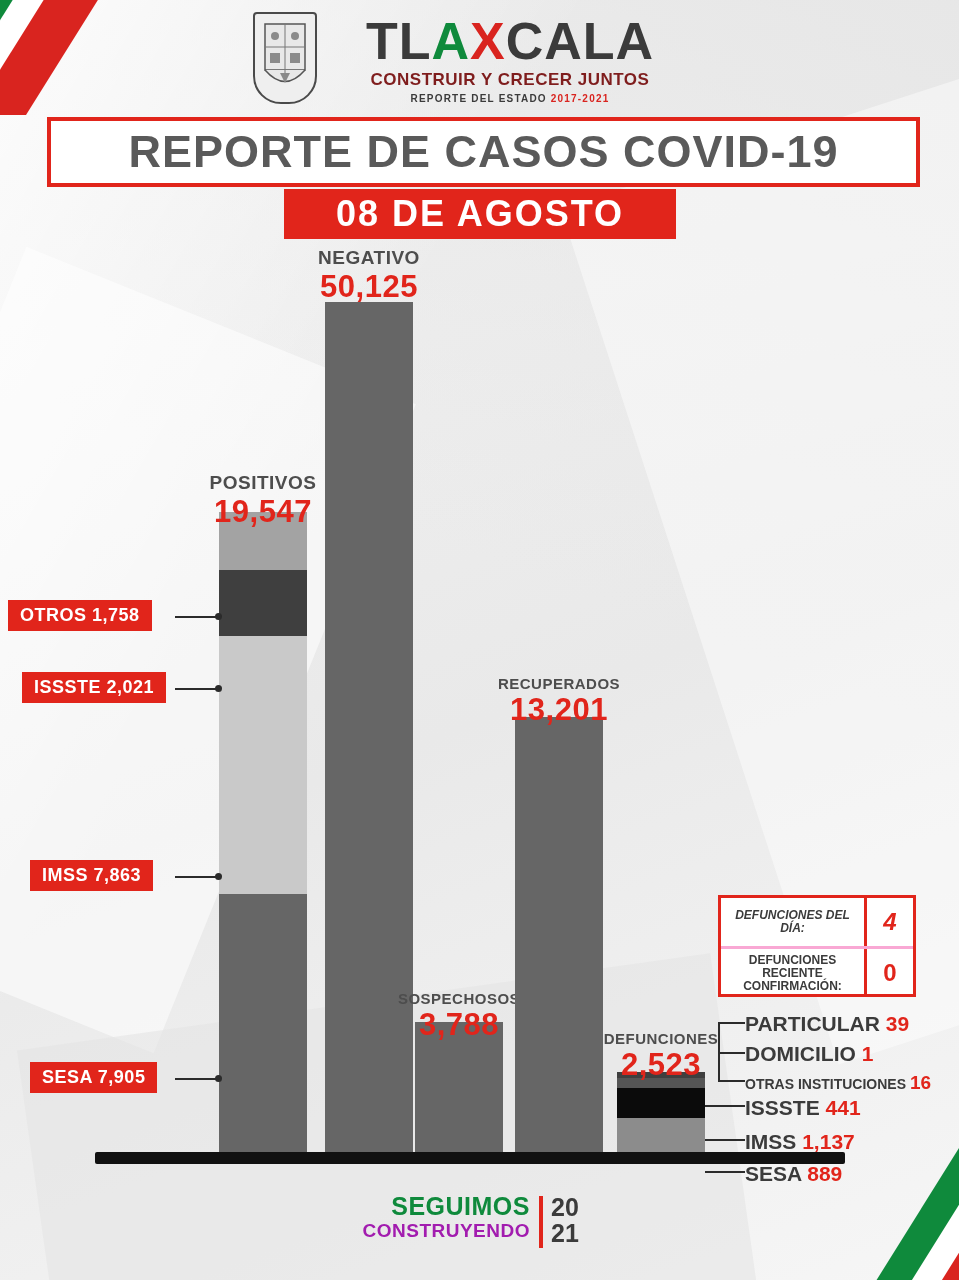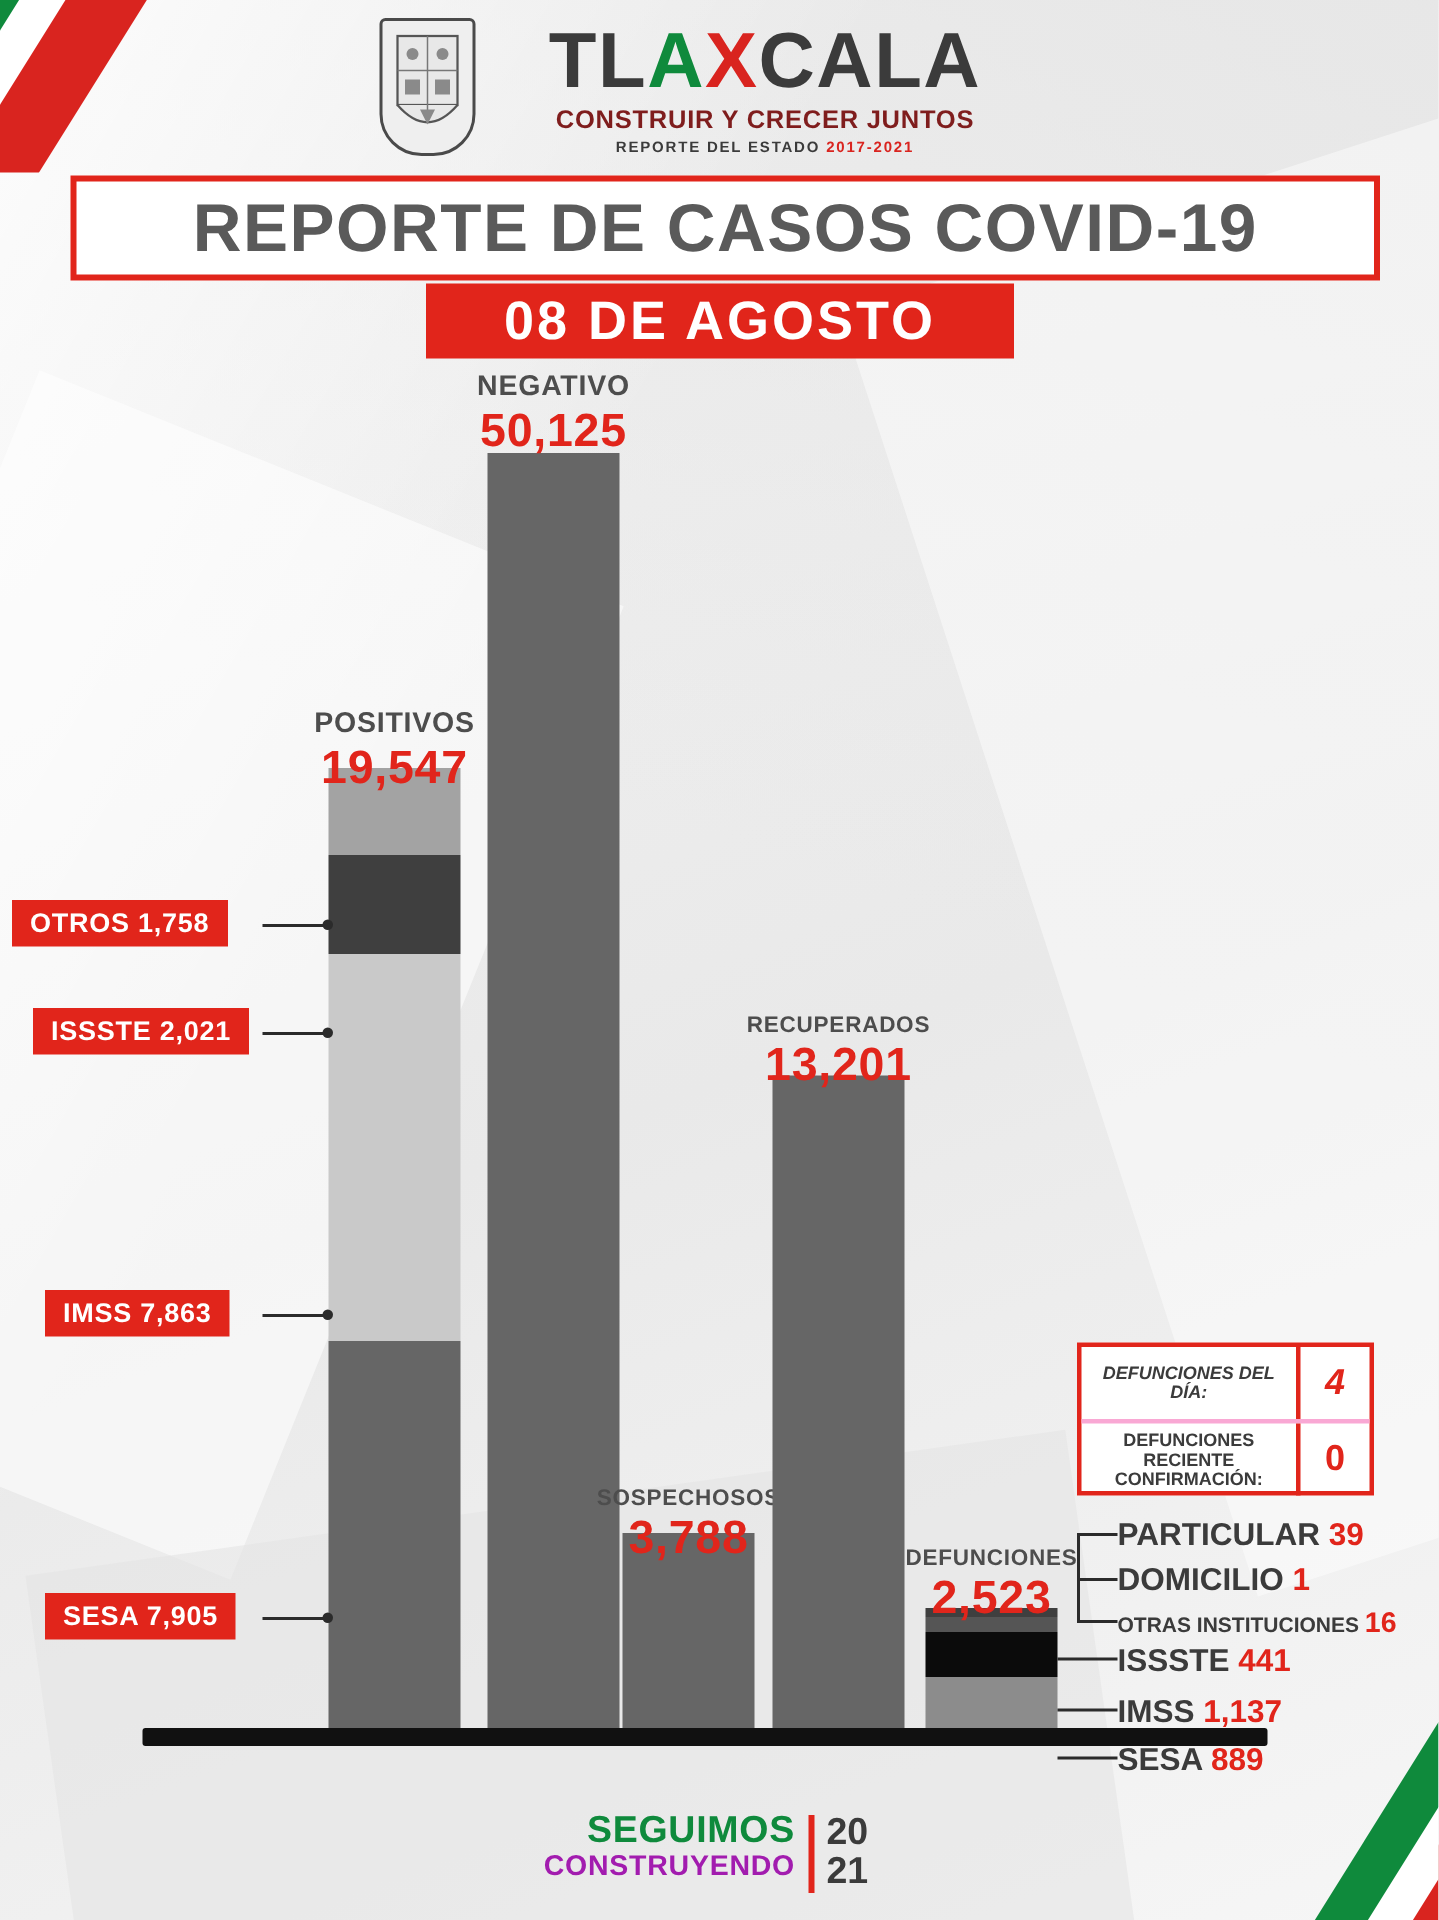--- a/index.html
+++ b/index.html
@@ -126,21 +126,21 @@
     width:46px;display:flex;align-items:center;justify-content:center;
     font-size:24px;font-weight:bold;color:#e1251b;
   }
 
   
   .rlist-item{position:absolute;white-space:nowrap;font-weight:bold;}
   .rlist-item .lbl{color:#3b3b3b;}
   .rlist-item .num{color:#e1251b;}
 
   
-  #footer{position:absolute;left:0;bottom:6px;width:778px;height:70px;}
+  #footer{position:absolute;left:0;bottom:20px;width:778px;height:70px;}
   #footer-logo{position:absolute;left:355px;bottom:8px;width:260px;height:58px;}
   #seguimos{
     position:absolute;left:0;top:0;text-align:right;width:175px;
     font-size:25px;font-weight:bold;color:#0f8a3c;line-height:25px;letter-spacing:.5px;
   }
   #construyendo{
     position:absolute;left:0;top:26px;text-align:right;width:175px;
     font-size:19px;font-weight:bold;color:#a21caf;letter-spacing:.5px;
   }
   #year-sep{position:absolute;left:184px;top:2px;width:4px;height:52px;background:#e1251b;}

